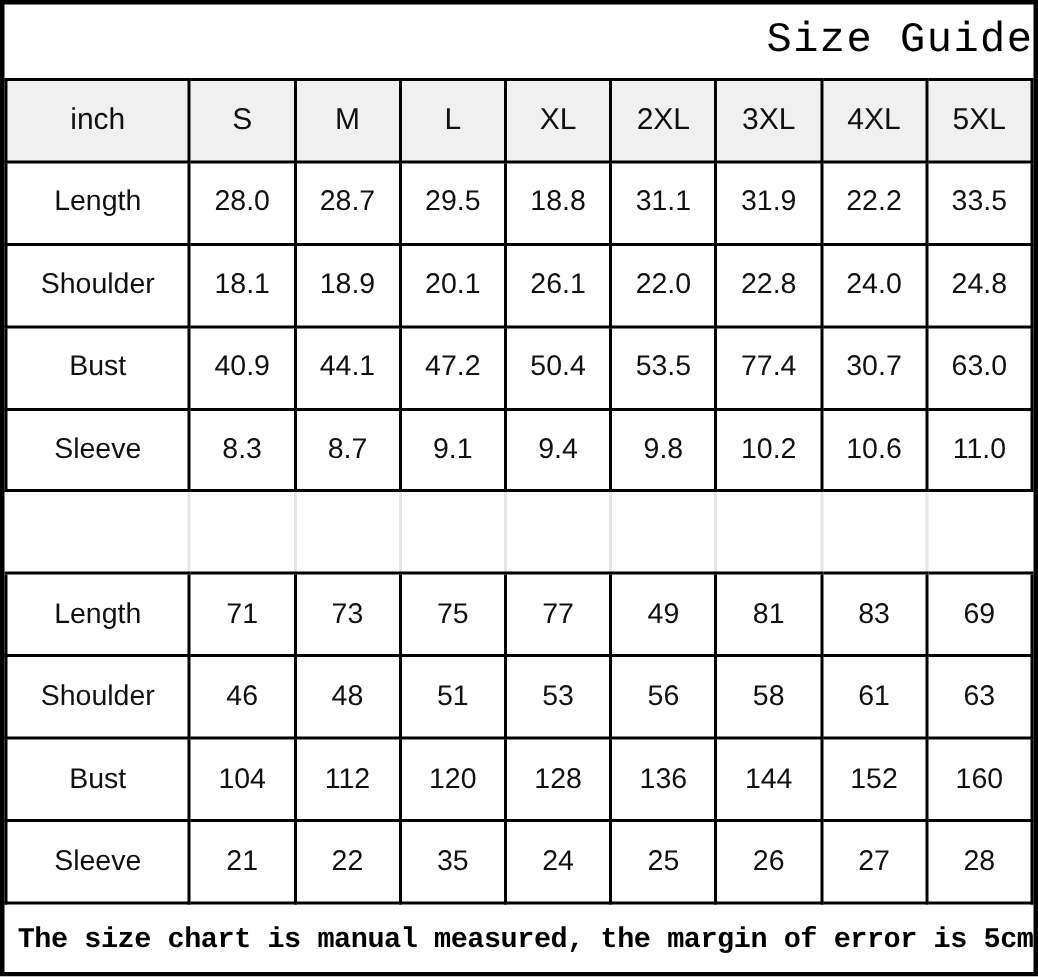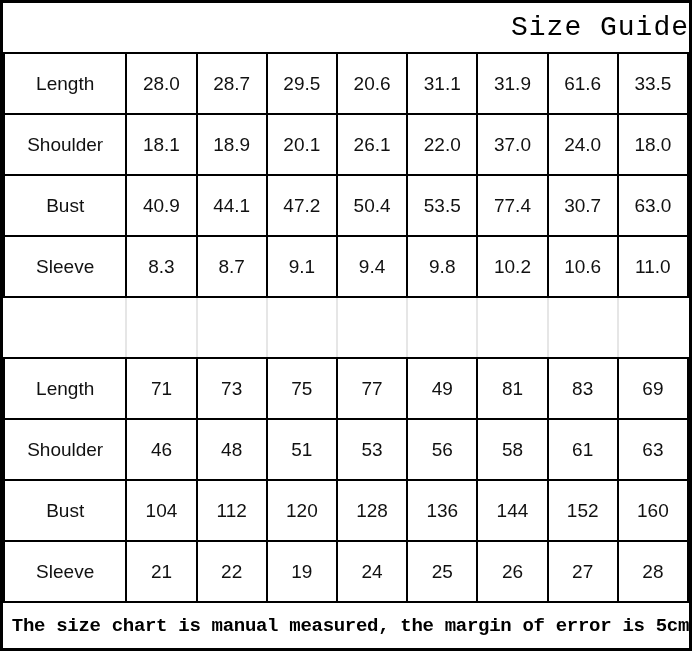--- a/index.html
+++ b/index.html
@@ -56,41 +56,52 @@
       <col style="width:70px">
         <col style="width:70px">
         <col style="width:70px">
         <col style="width:70px">
       <col style="width:70px">
         <col style="width:70px">
         <col style="width:70px">
         <col style="width:70px">
     </colgroup>
     <tbody>
+        <tr class="header-row">
+          <td class="label-cell header-cell">inch</td>
+          <td class="header-cell">S</td>
+          <td class="header-cell">M</td>
+          <td class="header-cell">L</td>
+          <td class="header-cell">XL</td>
+          <td class="header-cell">2XL</td>
+          <td class="header-cell">3XL</td>
+          <td class="header-cell">4XL</td>
+          <td class="header-cell">5XL</td>
+        </tr>
         <tr>
           <td class="label-cell">Length</td>
           <td class="value-cell">28.0</td>
           <td class="value-cell">28.7</td>
           <td class="value-cell">29.5</td>
-          <td class="value-cell">20.6</td>
+          <td class="value-cell">18.8</td>
           <td class="value-cell">31.1</td>
           <td class="value-cell">31.9</td>
-          <td class="value-cell">61.6</td>
+          <td class="value-cell">22.2</td>
           <td class="value-cell">33.5</td>
         </tr>
         <tr>
           <td class="label-cell">Shoulder</td>
           <td class="value-cell">18.1</td>
           <td class="value-cell">18.9</td>
           <td class="value-cell">20.1</td>
           <td class="value-cell">26.1</td>
           <td class="value-cell">22.0</td>
-          <td class="value-cell">37.0</td>
+          <td class="value-cell">22.8</td>
           <td class="value-cell">24.0</td>
-          <td class="value-cell">18.0</td>
+          <td class="value-cell">24.8</td>
         </tr>
         <tr>
           <td class="label-cell">Bust</td>
           <td class="value-cell">40.9</td>
           <td class="value-cell">44.1</td>
           <td class="value-cell">47.2</td>
           <td class="value-cell">50.4</td>
           <td class="value-cell">53.5</td>
           <td class="value-cell">77.4</td>
           <td class="value-cell">30.7</td>
@@ -148,21 +159,21 @@
           <td class="value-cell">128</td>
           <td class="value-cell">136</td>
           <td class="value-cell">144</td>
           <td class="value-cell">152</td>
           <td class="value-cell">160</td>
         </tr>
         <tr>
           <td class="label-cell">Sleeve</td>
           <td class="value-cell">21</td>
           <td class="value-cell">22</td>
-          <td class="value-cell">19</td>
+          <td class="value-cell">35</td>
           <td class="value-cell">24</td>
           <td class="value-cell">25</td>
           <td class="value-cell">26</td>
           <td class="value-cell">27</td>
           <td class="value-cell">28</td>
         </tr>
       </tbody>
   </table>
 
   <div class="footer-row">The size chart is manual measured, the margin of error is 5cm</div>

